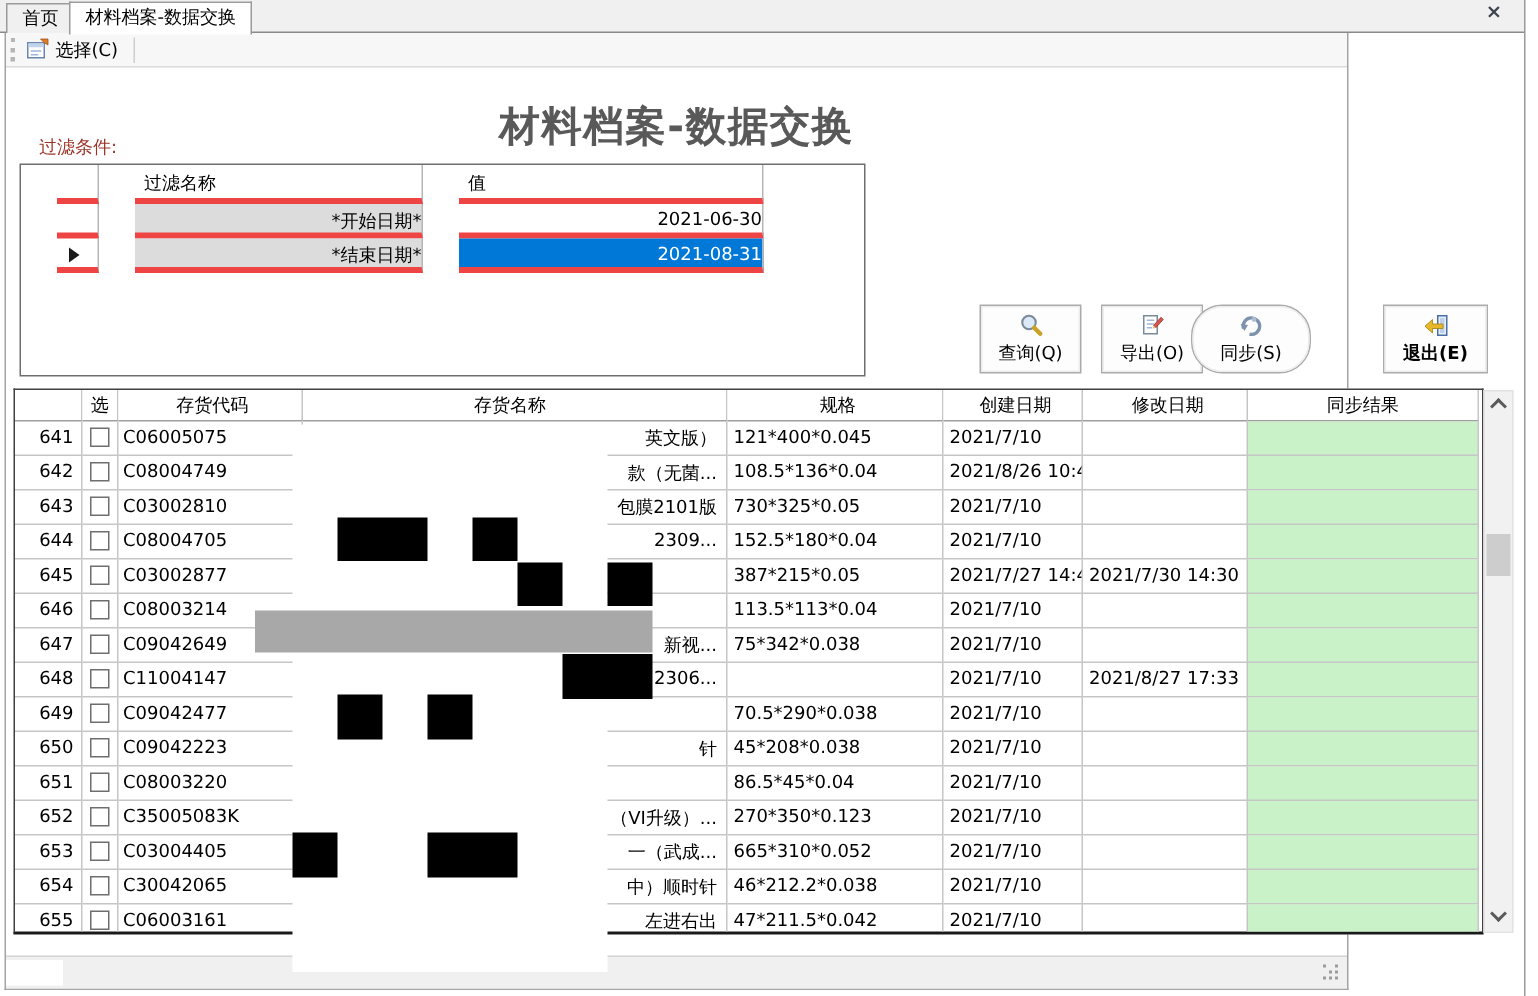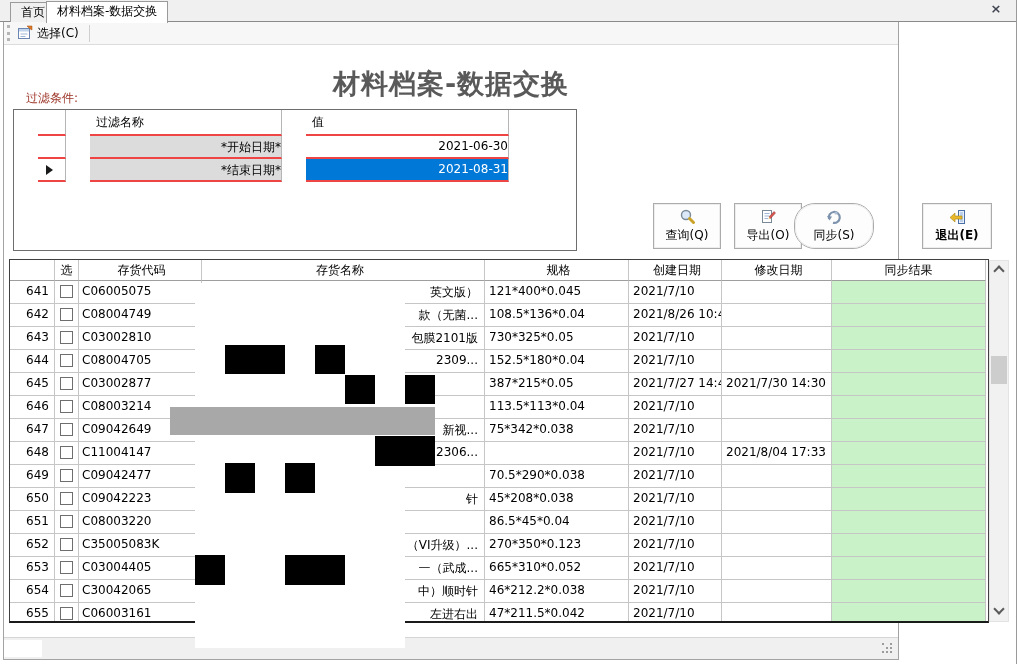--- a/index.html
+++ b/index.html
@@ -5,21 +5,21 @@
   * { box-sizing: border-box; margin: 0; padding: 0; }
   html,body { width:1025px; height:664px; background:#fff; overflow:hidden;
               font-family:"DejaVu Sans", sans-serif; font-size:12px; color:#000; }
   body { position:relative; }
 
   
   .tabstrip { position:absolute; left:0; top:0; width:1016px; height:22px;
               background:#f0f0f0; border-bottom:1px solid #8a8a8a; z-index:4; }
   .tab { position:absolute; top:2px; height:20px; line-height:19px; padding:0 10px;
          background:#f0f0f0; border:1px solid #9a9a9a; border-bottom:none; cursor:default; }
-  .tab.home { left:10px; }
+  .tab.home { left:4px; }
   .tab.active { left:46px; top:1px; height:22px; background:#fff; z-index:5; font-weight:normal; }
   .close-x { position:absolute; right:12px; top:1px; width:16px; height:16px; text-align:center;
              font-weight:bold; color:#3f4450; font-size:13px; line-height:16px; }
 
   
   .panel { position:absolute; left:3px; top:22px; width:896px; height:638px;
            background:#fff; border:1px solid #a3a3a3; border-top:none; }
   .frame-line { position:absolute; left:1016px; top:0; width:1px; height:664px; background:#9a9a9a; }
 
   
@@ -29,21 +29,21 @@
   .tb-btn { display:flex; align-items:center; gap:4px; padding:2px 6px 2px 3px; }
   .tb-sep { width:1px; height:17px; background:#cfcfcf; margin-left:4px; }
 
   
   .page-title { position:absolute; left:0; top:44px; width:100%; text-align:center;
                 font-size:27px; font-weight:bold; color:#595959; letter-spacing:1px; }
   .filter-label { position:absolute; left:22px; top:68px; color:#9c3528; }
   .filter-box { position:absolute; left:9px; top:87px; width:564px; height:142px;
                 border:1px solid #6e6e6e; background:#fff; }
   .f-row { display:flex; }
-  .f-cell { border-right:1px solid #b5b5b5; border-bottom:2px solid #ef4444;
+  .f-cell { border-right:1px solid #b5b5b5; border-bottom:4px solid #ef4444;
             height:100%; overflow:hidden; white-space:nowrap;margin-left:24px; }
   .f-ind { width:28px; position:relative; }
   .f-name { width:192px; padding:3px 0 0 6px; background:#dcdcdc; }
   .f-val { width:203px; padding:3px 0 0 6px; background:#fff; }
   .f-header .f-name, .f-header .f-val { background:#fff; padding-top:4px; }
   .f-header { height:26px; }
   .f-data { height:23px;text-align:right; }
   .f-val.selected { background:var(--accent,#0078d7); color:#fff; }
   .row-arrow { position:absolute; left:8px; top:6px; width:0; height:0;
                border-left:7px solid #1a1a1a; border-top:5px solid transparent;
@@ -293,21 +293,21 @@
         </div>
         <div class="g-row">
           <div class="g-cell c0">648</div>
           <div class="g-cell c1">
             <div class="cbx"></div>
           </div>
           <div class="g-cell c2">C11004147</div>
           <div class="g-cell c3">2306...</div>
           <div class="g-cell c4"></div>
           <div class="g-cell c5">2021/7/10</div>
-          <div class="g-cell c6">2021/8/04 17:33</div>
+          <div class="g-cell c6">2021/8/27 17:33</div>
           <div class="g-cell c7"></div>
         </div>
         <div class="g-row">
           <div class="g-cell c0">649</div>
           <div class="g-cell c1">
             <div class="cbx"></div>
           </div>
           <div class="g-cell c2">C09042477</div>
           <div class="g-cell c3"></div>
           <div class="g-cell c4">70.5*290*0.038</div>

